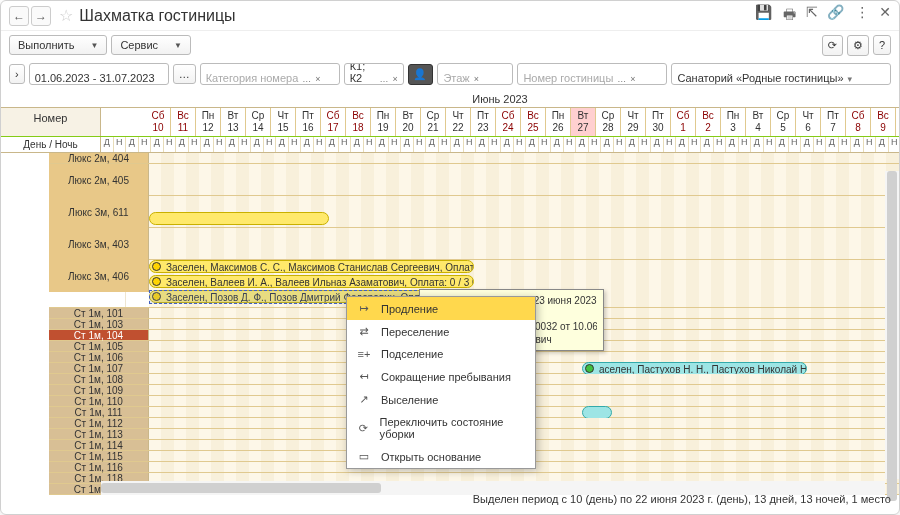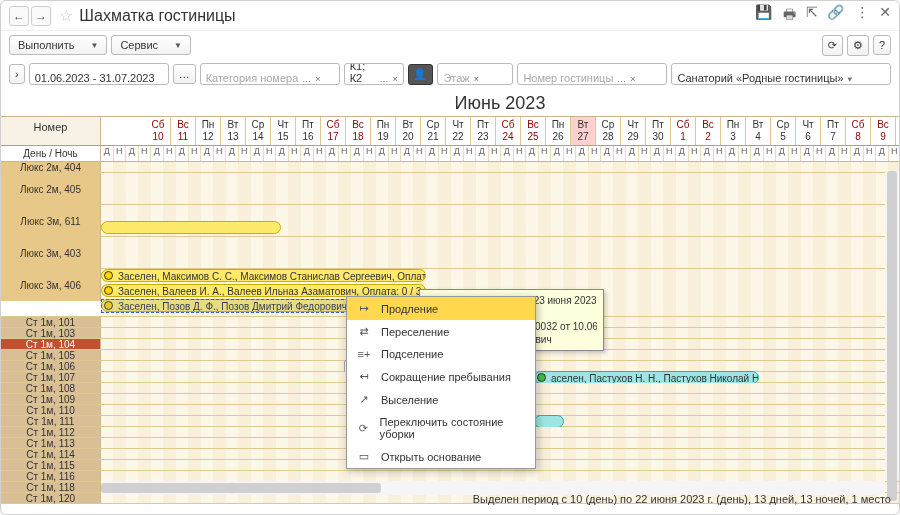--- a/index.html
+++ b/index.html
@@ -13,32 +13,32 @@
   .toolbar1 { display:flex; align-items:center; padding:4px 8px; height:28px;}
   .btn { border:1px solid #bbb; border-radius:3px; background:linear-gradient(#fff,#f2f2f2); padding:3px 8px; cursor:pointer; display:flex; align-items:center; gap:16px; font-size:11px;}
   .btn .caret { font-size:8px; color:#555;}
   .btn.icon-only { padding:3px 5px;}
   .toolbar1 .spacer { flex:1;}
   .toolbar2 { display:flex; align-items:center; padding:4px 8px; height:30px; gap:4px;}
   .field { border:1px solid #bbb; border-radius:3px; background:#fff; height:22px; display:flex; align-items:flex-end; padding:0 5px; font-size:11px; overflow:hidden;}
   .field.placeholder { color:#aaa;}
   .field .mini-btn { margin-left:4px; color:#777; cursor:pointer; font-size:9px;}
   .main-area { position:relative; height:420px; overflow:hidden;}
-  .month-header { text-align:center; font-size:18px; padding:4px 0 2px 0; margin-left:100px;}
+  .month-header { text-align:center; font-size:11px; padding:4px 0 2px 0; margin-left:100px;}
   .grid-header { display:flex; border-top:1px solid #c9b78a; border-bottom:1px solid #84cc16;}
   .corner-cell { width:100px; min-width:100px; border-right:1px solid #c9b78a; text-align:center; padding:4px 0; font-size:11px; background:#f7f2e5;}
   .day-cols { display:flex; position:relative;padding-left:45px;}
   .day-col { width:25px; min-width:25px; border-right:1px solid #e0c98f; text-align:center; font-size:10px; line-height:12px; padding:2px 0;}
   .day-col.weekend { color:#8b0000;}
   .dn-row { display:flex; border-bottom:1px solid #c9b78a;}
   .dn-left { width:100px; min-width:100px; text-align:center; font-size:10px; border-right:1px solid #c9b78a; padding:2px 0;}
   .dn-cells { display:flex;}
   .dn-cell { width:12.5px; min-width:12.5px; border-right:1px solid #e8dcb8; text-align:center; font-size:9px; color:#666;}
   .body-rows { position:relative;}
-  .room-row { display:flex; border-bottom:1px solid #e0c98f; position:relative;}
+  .room-row { display:flex; border-bottom:1px solid #e0c98f; position:relative;margin-left:48px;}
   .room-label { width:100px; min-width:100px; border-right:1px solid #c9b78a; font-size:10px; padding:3px 5px; text-align:center;}
   .room-row.tall .room-label { height:32px; display:flex; align-items:center; justify-content:center;}
   .room-row.tall { height:32px;}
   .room-row.short { height:11px;}
   .room-row.short .room-label { padding:0 5px; line-height:11px;}
   .cat-lux { background:#e8c888;}
   .cat-std { background:#d8bf95;}
   .cat-highlight { background:#c05030; color:#fff;}
   .cells-area { flex:1; position:relative; background:repeating-linear-gradient(90deg, #fdf7e8 0, #fdf7e8 12.5px, #f8f0db 12.5px, #f8f0db 25px); background-size:25px 100%;}
   .booking { position:absolute; height:13px; border-radius:7px; font-size:10px; padding:0 6px 0 16px; line-height:13px; white-space:nowrap; overflow:hidden; border:1px solid #999;}

